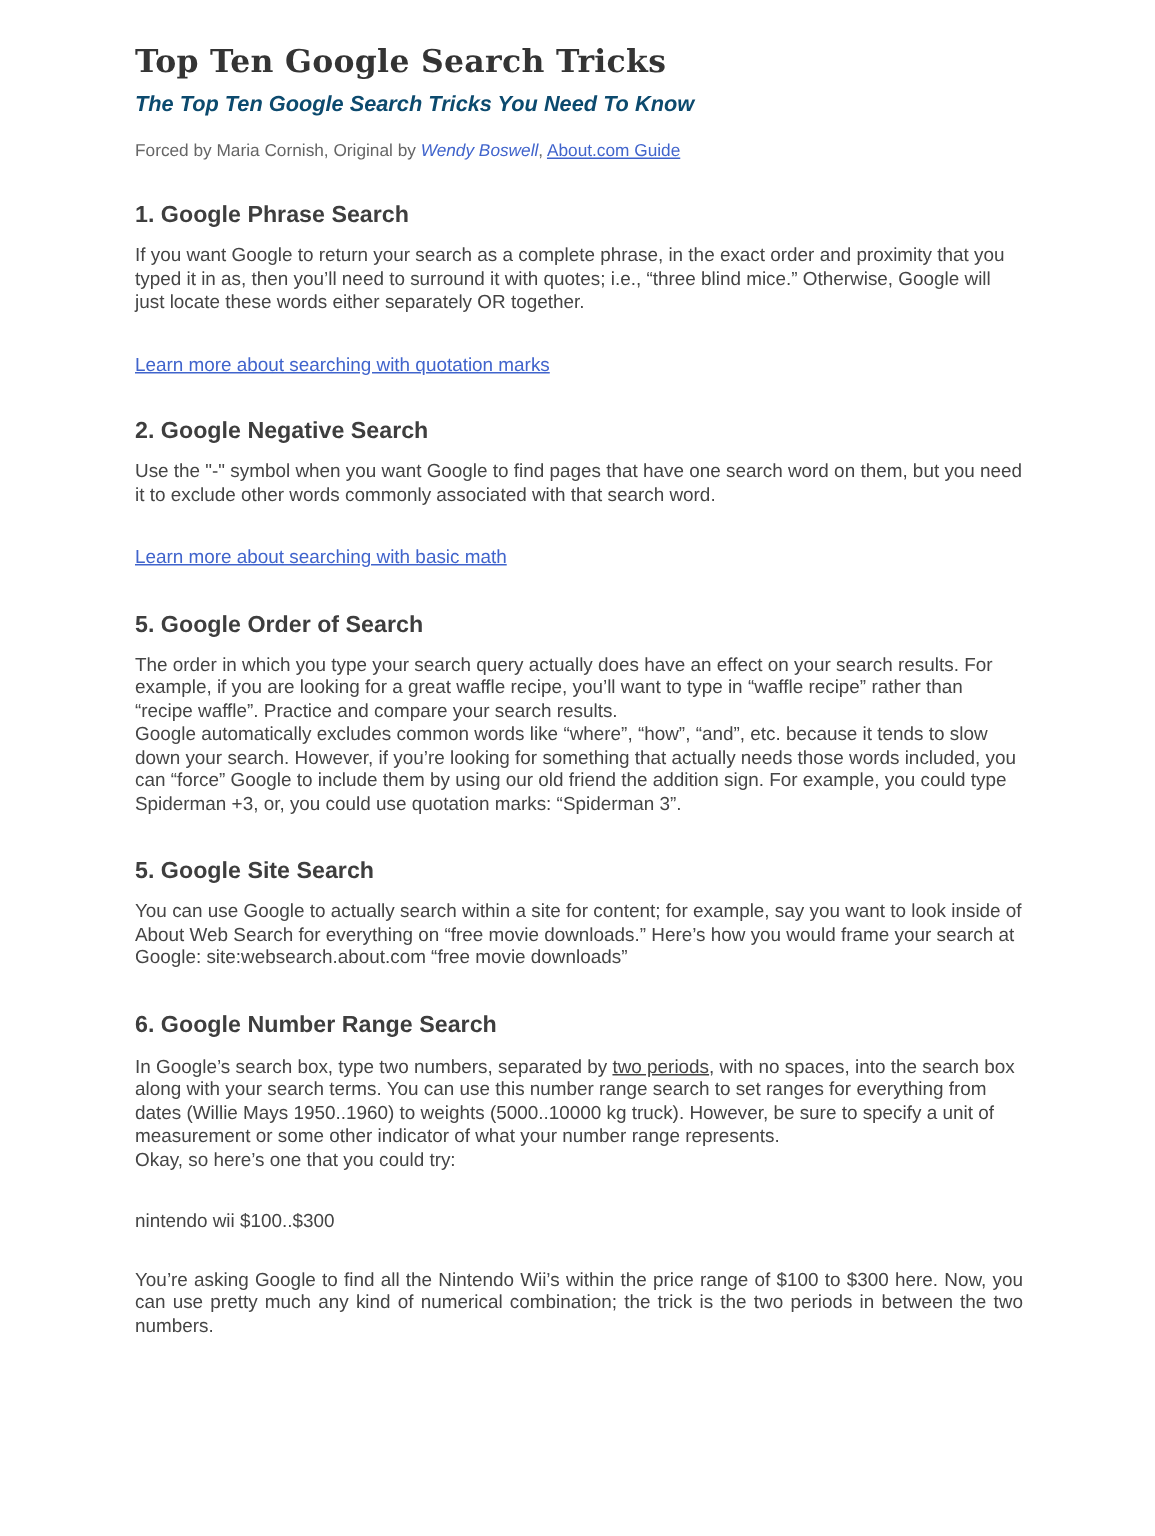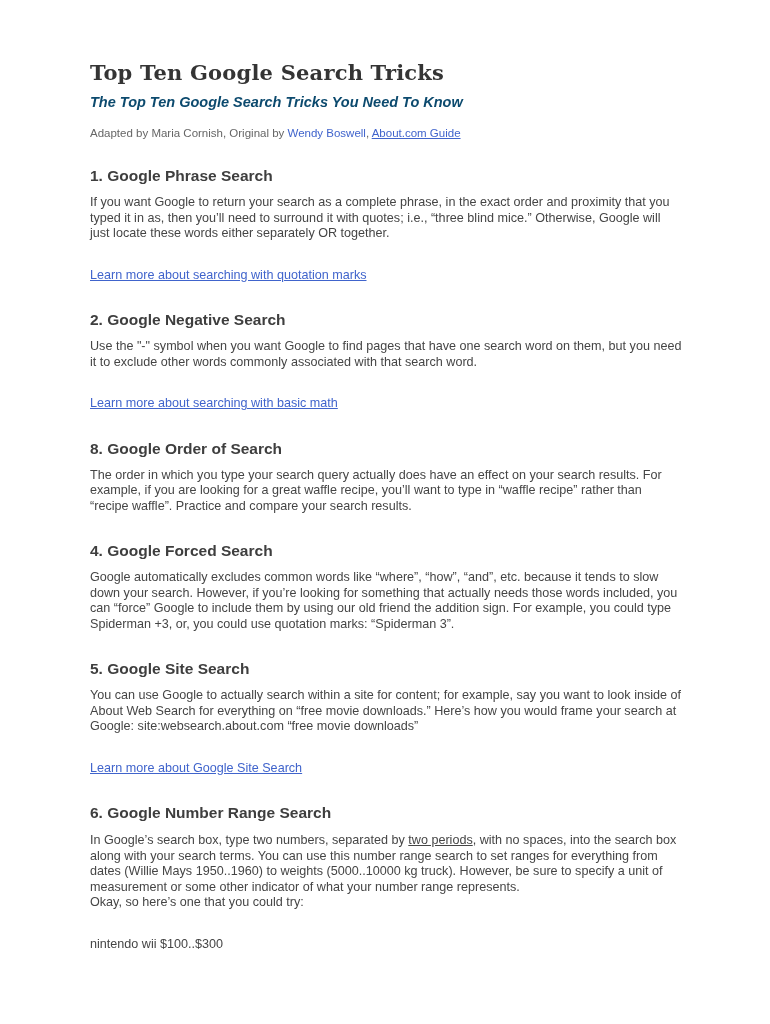--- a/index.html
+++ b/index.html
@@ -7,21 +7,21 @@
   body {
     width: 770px;
     height: 1024px;
     overflow: hidden;
     font-family: "Liberation Sans", sans-serif;
     color: #454545;
   }
   .content {
     margin-left: 90px;
     width: 592px;
-    padding-top: 60px;
+    padding-top: 28px;
   }
   .doc-title {
     font-family: "DejaVu Serif", "Liberation Serif", serif;
     font-weight: bold;
     font-size: 21px;
     line-height: 1.25;
     color: #343434;
     margin-bottom: 8px;
     letter-spacing: 0.2px;
   }
@@ -38,20 +38,21 @@
   }
   a.link {
     color: #4064cc;
     text-decoration: underline;
     cursor: pointer;
   }
   a.link-plain {
     color: #4064cc;
     text-decoration: none;
     cursor: pointer;
+    font-style: italic;
   }
   .section h3 {
     font-size: 15.5px;
     font-weight: bold;
     color: #3e3e3e;
     margin-top: 28px;
     margin-bottom: 10px;
   }
   .section.tight h3 { margin-bottom: 11px; }
   .section p.body {
@@ -73,51 +74,50 @@
   .after-query { margin-top: 23px; text-align: justify; }
 </style>
 </head>
 <body>
 
 <div class="content">
 
   <h1 class="doc-title">Top Ten Google Search Tricks</h1>
   <h2 class="doc-subtitle">The Top Ten Google Search Tricks You Need To Know</h2>
 
-  <div class="byline"><span>Adapted by Maria Cornish, Original by </span><a class="link-plain">Wendy Boswell</a><span>, </span><a class="link">About.com Guide</a></div>
+  <div class="byline"><span>Forced by Maria Cornish, Original by </span><a class="link-plain">Wendy Boswell</a><span>, </span><a class="link">About.com Guide</a></div>
 
   <div class="section">
     <h3>1. Google Phrase Search</h3>
     <p class="body">If you want Google to return your search as a complete phrase, in the exact order and proximity that you typed it in as, then you’ll need to surround it with quotes; i.e., “three blind mice.” Otherwise, Google will just locate these words either separately OR together.</p>
     <div class="learn-more"><a class="link">Learn more about searching with quotation marks</a></div>
   </div>
 
   <div class="section">
     <h3>2. Google Negative Search</h3>
     <p class="body">Use the "-" symbol when you want Google to find pages that have one search word on them, but you need it to exclude other words commonly associated with that search word.</p>
     <div class="learn-more"><a class="link">Learn more about searching with basic math</a></div>
   </div>
 
   <div class="section">
-    <h3>8. Google Order of Search</h3>
+    <h3>5. Google Order of Search</h3>
     <p class="body">The order in which you type your search query actually does have an effect on your search results. For example, if you are looking for a great waffle recipe, you’ll want to type in “waffle recipe” rather than “recipe waffle”. Practice and compare your search results.</p>
   </div>
 
   <div class="section">
-    <h3>4. Google Forced Search</h3>
     <p class="body">Google automatically excludes common words like “where”, “how”, “and”, etc. because it tends to slow down your search. However, if you’re looking for something that actually needs those words included, you can “force” Google to include them by using our old friend the addition sign. For example, you could type Spiderman +3, or, you could use quotation marks: “Spiderman 3”.</p>
   </div>
 
   <div class="section">
     <h3>5. Google Site Search</h3>
     <p class="body">You can use Google to actually search within a site for content; for example, say you want to look inside of About Web Search for everything on “free movie downloads.” Here’s how you would frame your search at Google: site:websearch.about.com “free movie downloads”</p>
-    <div class="learn-more"><a class="link">Learn more about Google Site Search</a></div>
   </div>
 
   <div class="section tight">
     <h3>6. Google Number Range Search</h3>
     <p class="body"><span>In Google’s search box, type two numbers, separated by </span><span class="underlined">two periods</span><span>, with no spaces, into the search box along with your search terms. You can use this number range search to set ranges for everything from dates (Willie Mays 1950..1960) to weights (5000..10000 kg truck). However, be sure to specify a unit of measurement or some other indicator of what your number range represents.</span><br>
       <span>Okay, so here’s one that you could try:</span>
     </p>
     <p class="body example-query">nintendo wii $100..$300</p>
+    <p class="body after-query">You’re asking Google to find all the Nintendo Wii’s within the price range of $100 to $300 here. Now, you can use pretty much any kind of numerical combination; the trick is the two periods in between the two numbers.</p>
   </div>
 
 </div>
 
 </body></html>

